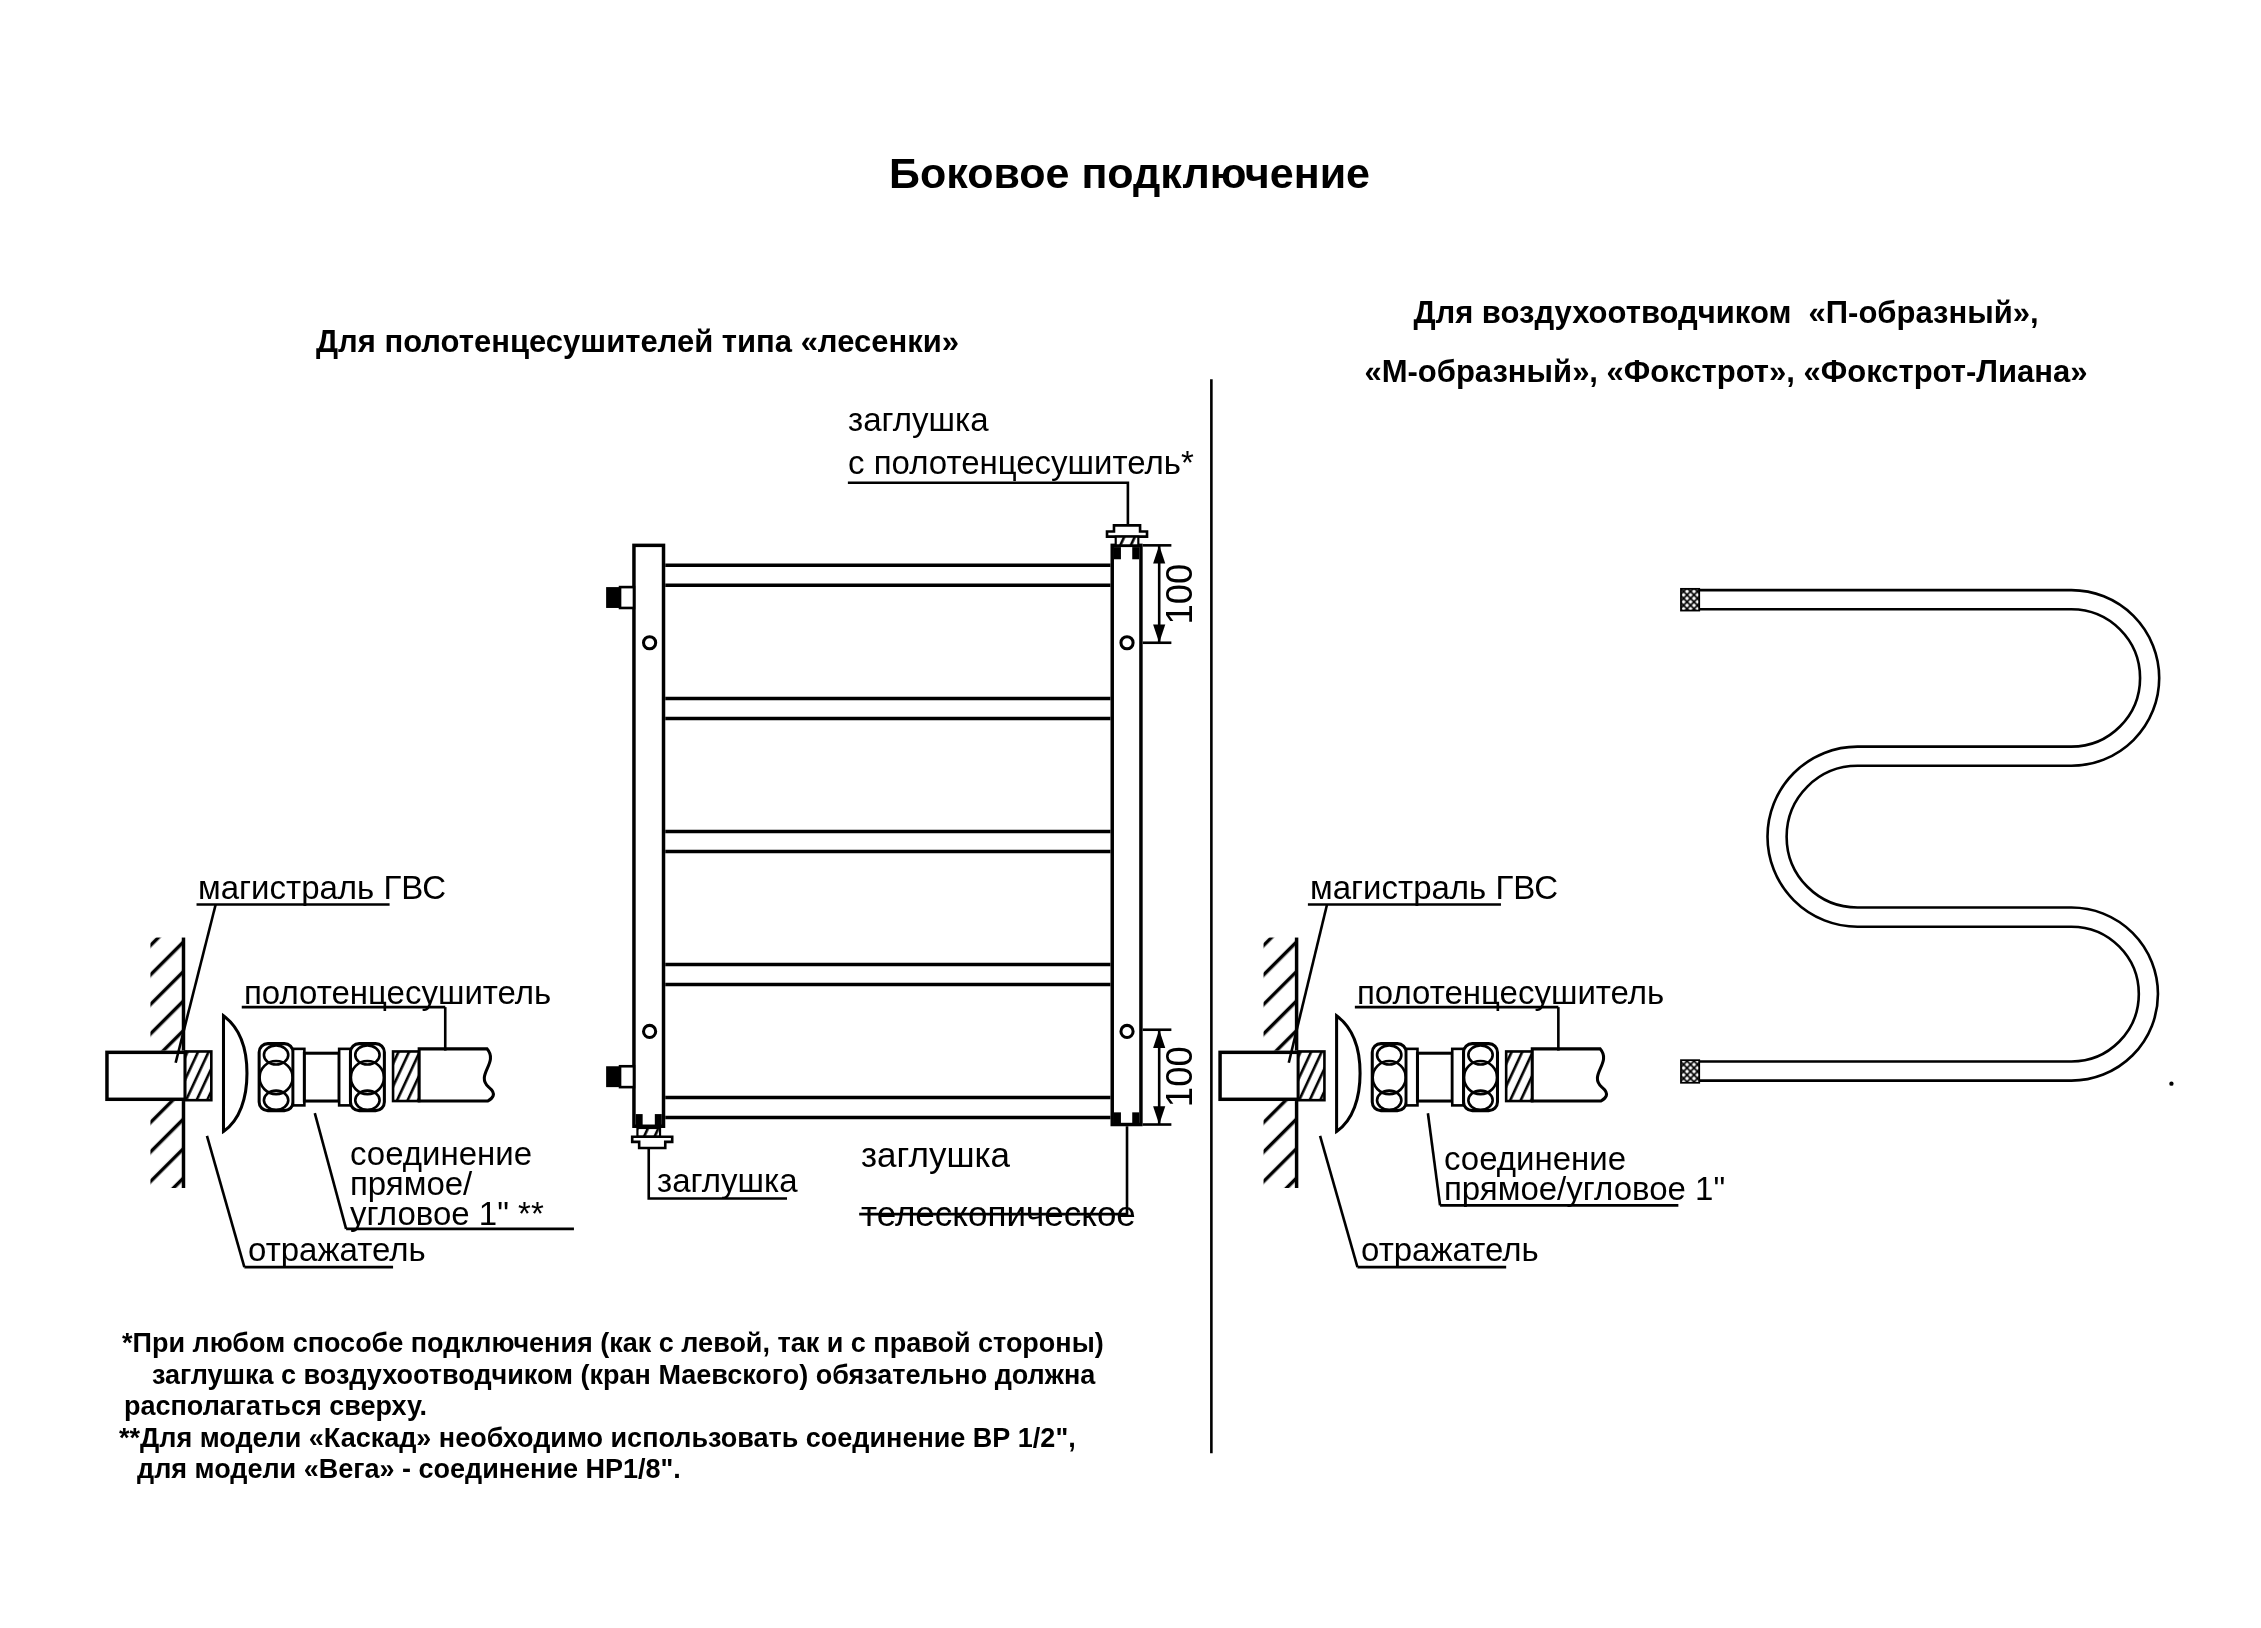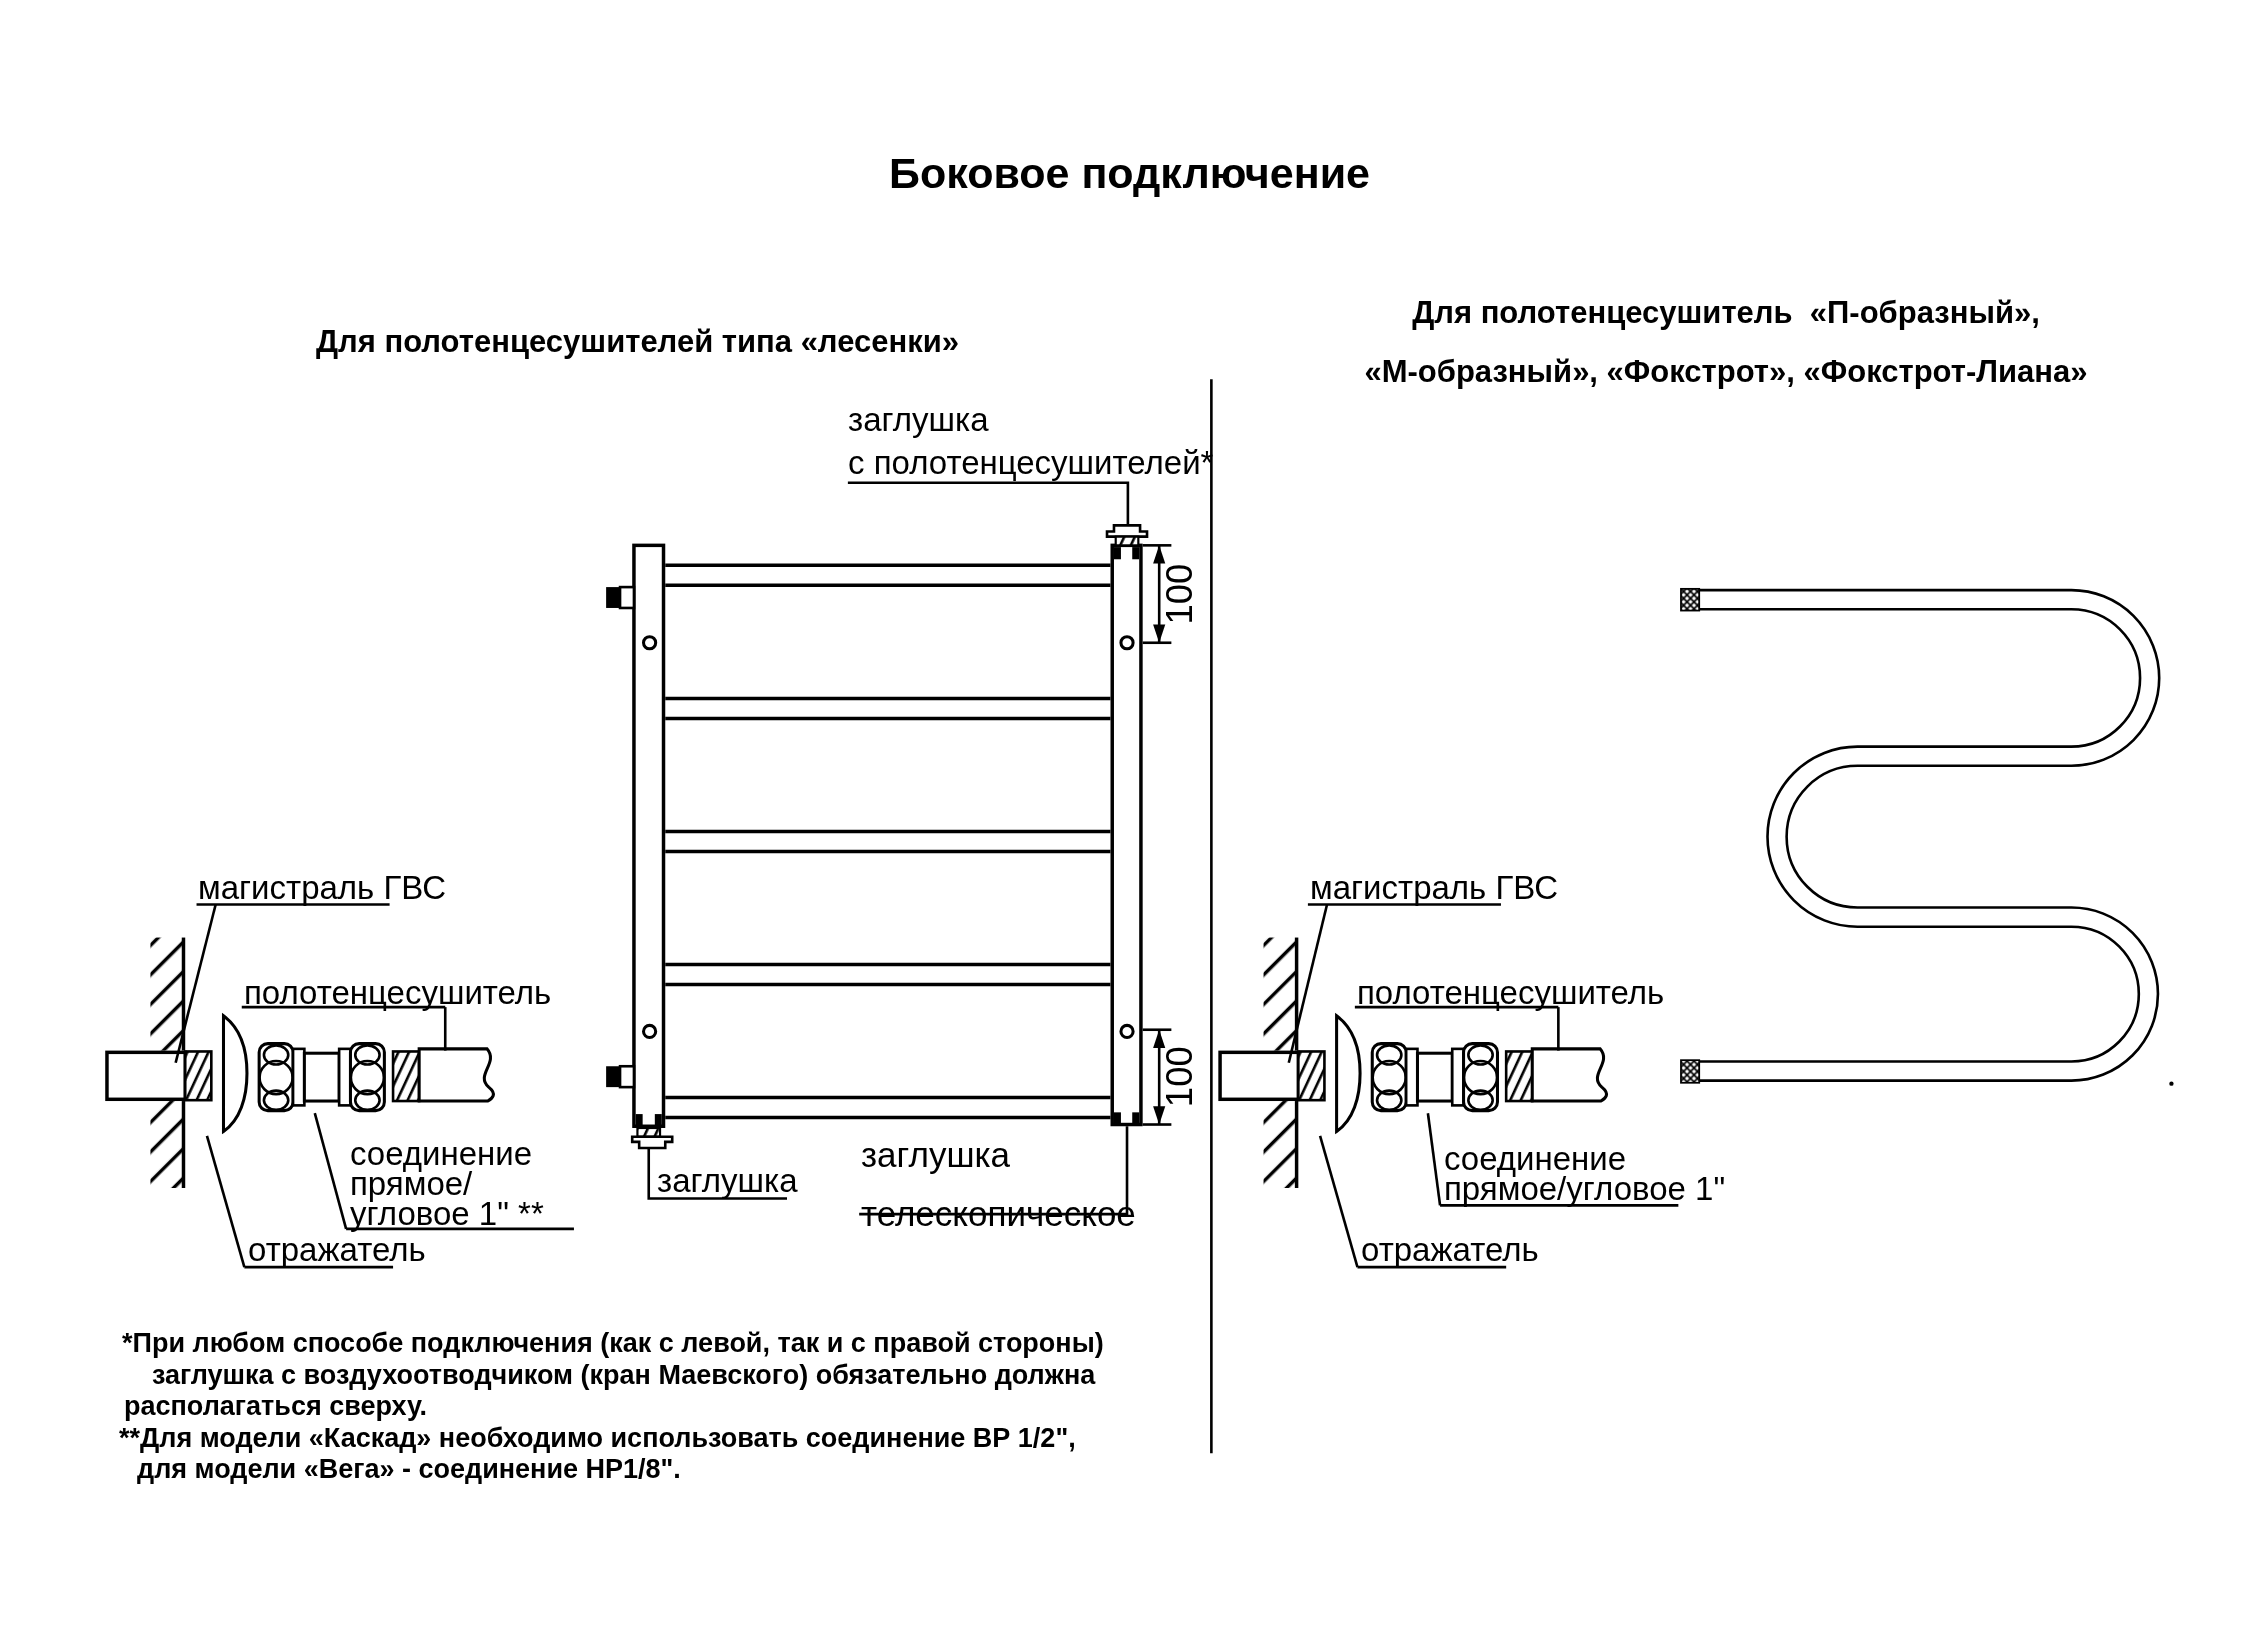--- a/index.html
+++ b/index.html
@@ -187,25 +187,25 @@
 
       <line x1="1561" y1="1457" x2="1732" y2="1457"></line>
         <line x1="1561" y1="1457" x2="1518" y2="1306"></line>
     </g>
   </svg>
 
   <div class="lbl title" style="top:150px;">Боковое подключение</div>
 
   <div class="lbl hdr" style="left:287px;top:325px;width:701px;">Для полотенцесушителей типа «лесенки»</div>
 
-  <div class="lbl hdr" style="left:1326px;top:296px;width:800px;">Для полотенцесушитель  «П-образный»,</div>
+  <div class="lbl hdr" style="left:1326px;top:296px;width:800px;">Для воздухоотводчиком  «П-образный»,</div>
   <div class="lbl hdr" style="left:1326px;top:355px;width:800px;">«М-образный», «Фокстрот», «Фокстрот-Лиана»</div>
 
   <div class="lbl dlab" style="left:848px;top:402px;">заглушка</div>
-  <div class="lbl dlab" style="left:848px;top:445px;">с полотенцесушителей*</div>
+  <div class="lbl dlab" style="left:848px;top:445px;">с полотенцесушитель*</div>
   <div class="lbl dlab" style="left:657px;top:1163px;">заглушка</div>
   <div class="lbl dlab2" style="left:861px;top:1136px;">заглушка</div>
   <div class="lbl dlab2" style="left:861px;top:1195px;">телескопическое</div>
 
   <div class="lbl dlab" style="left:198px;top:870px;">магистраль ГВС</div>
   <div class="lbl dlab" style="left:244px;top:975px;">полотенцесушитель</div>
   <div class="lbl dlab" style="left:350px;top:1136px;">соединение</div>
   <div class="lbl dlab" style="left:350px;top:1166px;">прямое/</div>
   <div class="lbl dlab" style="left:350px;top:1196px;">угловое 1" **</div>
   <div class="lbl dlab" style="left:248px;top:1232px;">отражатель</div>

